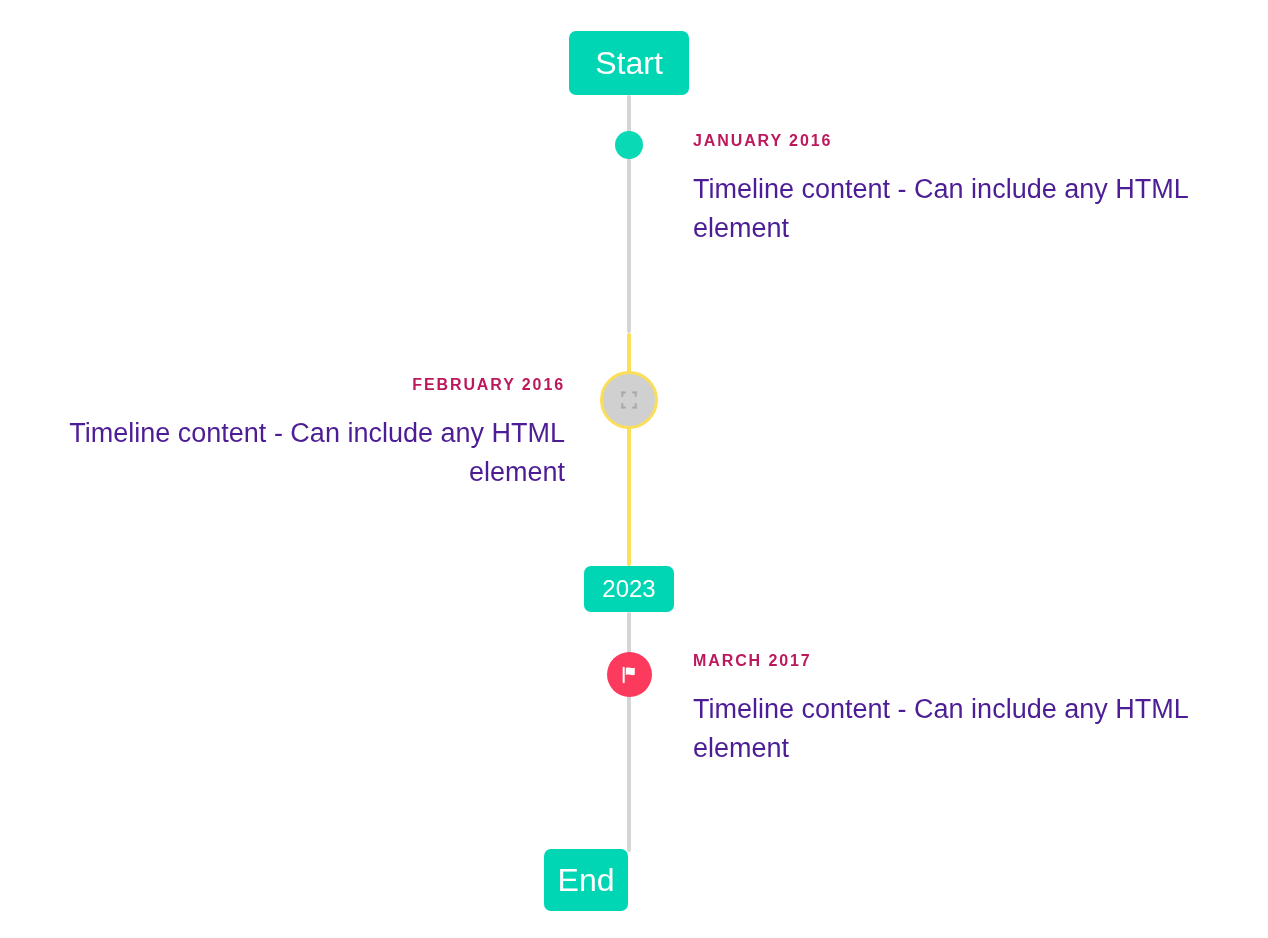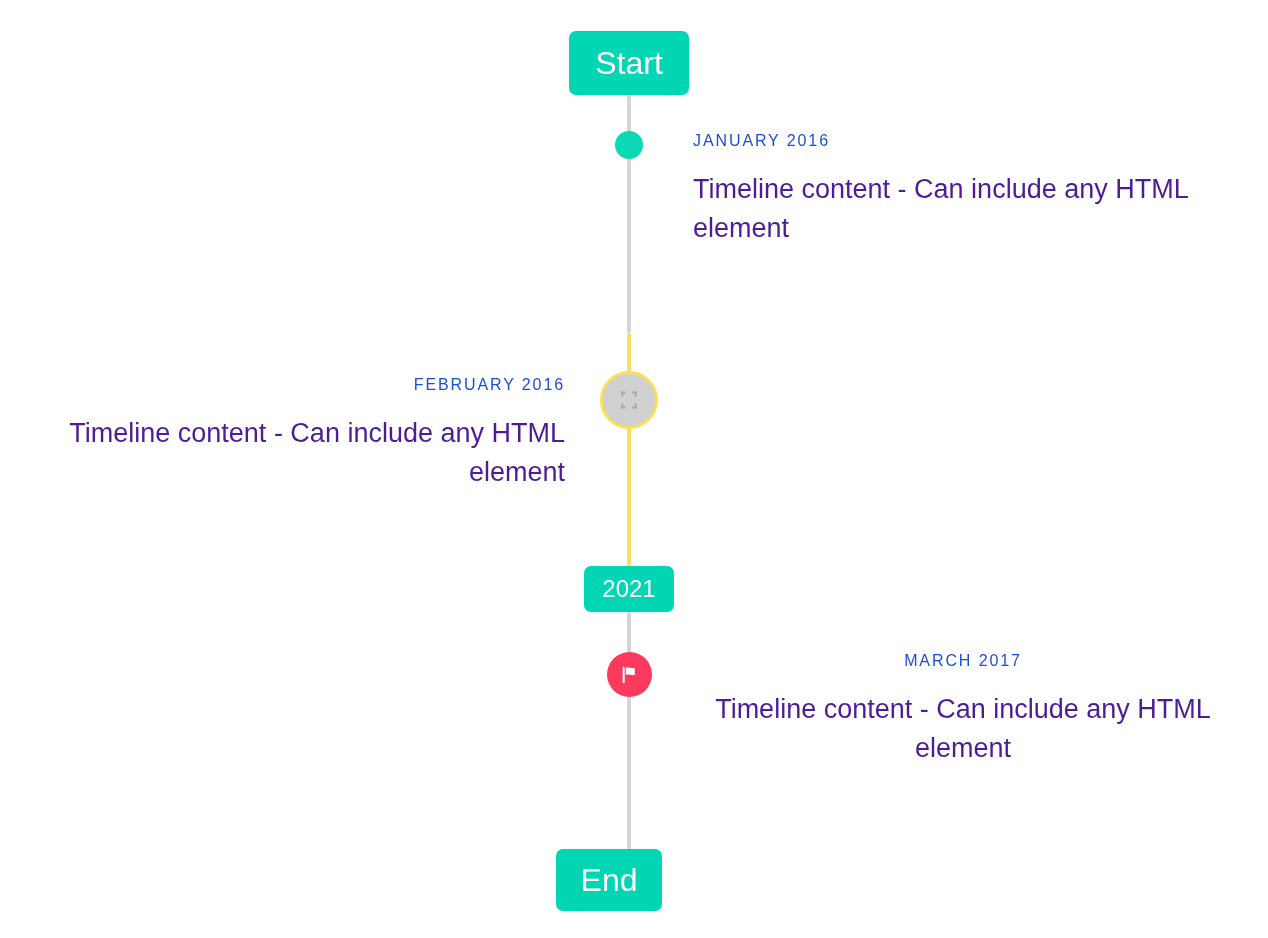--- a/index.html
+++ b/index.html
@@ -46,22 +46,22 @@
     left: 569px; top: 31px;
     width: 120px; height: 64px;
     font-size: 32px;
   }
   .cap-mid {
     left: 584px; top: 566px;
     width: 90px; height: 46px;
     font-size: 24px;
   }
   .cap-end {
-    left: 556px; top: 849px;
-    width: 106px; height: 62px;
+    left: 544px; top: 849px;
+    width: 84px; height: 62px;
     font-size: 32px;
   }
 
   
   .event {
     position: absolute;
     left: 0;
     width: 1268px;
     display: flex;
   }
@@ -76,23 +76,23 @@
   }
   .side-left .event-body {
     left: 25px;
     width: 540px;
     text-align: right;
     margin-top: 8px;
   }
 
   .event-date {
     font-size: 16px;
-    font-weight: normal;
+    font-weight: bold;
     letter-spacing: 1.9px;
-    color: #1d4ed8;
+    color: #be185d;
     line-height: 1.2;
     margin-bottom: 20px;
     white-space: nowrap;
   }
   .event-text {
     font-size: 27px;
     font-weight: 400;
     color: #4c1d95;
     line-height: 1.45;
   }
@@ -163,30 +163,30 @@
             <path d="M17 21 H20"></path>
         </g>
       </svg>
     </div>
     <div class="event-body" style="top:-4px;">
       <div class="event-date">FEBRUARY 2016</div>
       <div class="event-text">Timeline content - Can include any HTML element</div>
     </div>
   </div>
 
-  <div class="cap-badge cap-mid">2021</div>
+  <div class="cap-badge cap-mid">2023</div>
 
   <div class="event side-right" style="top:652px;">
     <div class="marker marker-flag" style="top:0px;">
       <svg class="flag-glyph" viewBox="0 0 24 24">
         <rect x="4" y="3" width="2.2" height="18" rx="1.1" fill="#ffffff"></rect>
         <path d="M7.4 4.4 c3.4 -1.6 6.4 1.4 9.8 -0.2 v7.6 c-3.4 1.6 -6.4 -1.4 -9.8 0.2 z" fill="#ffffff"></path>
       </svg>
     </div>
-    <div class="event-body" style="top:-1px;text-align:center;">
+    <div class="event-body" style="top:-1px;">
       <div class="event-date">MARCH 2017</div>
       <div class="event-text">Timeline content - Can include any HTML element</div>
     </div>
   </div>
 
   <div class="cap-badge cap-end">End</div>
 
 </div>
 
 </body></html>

